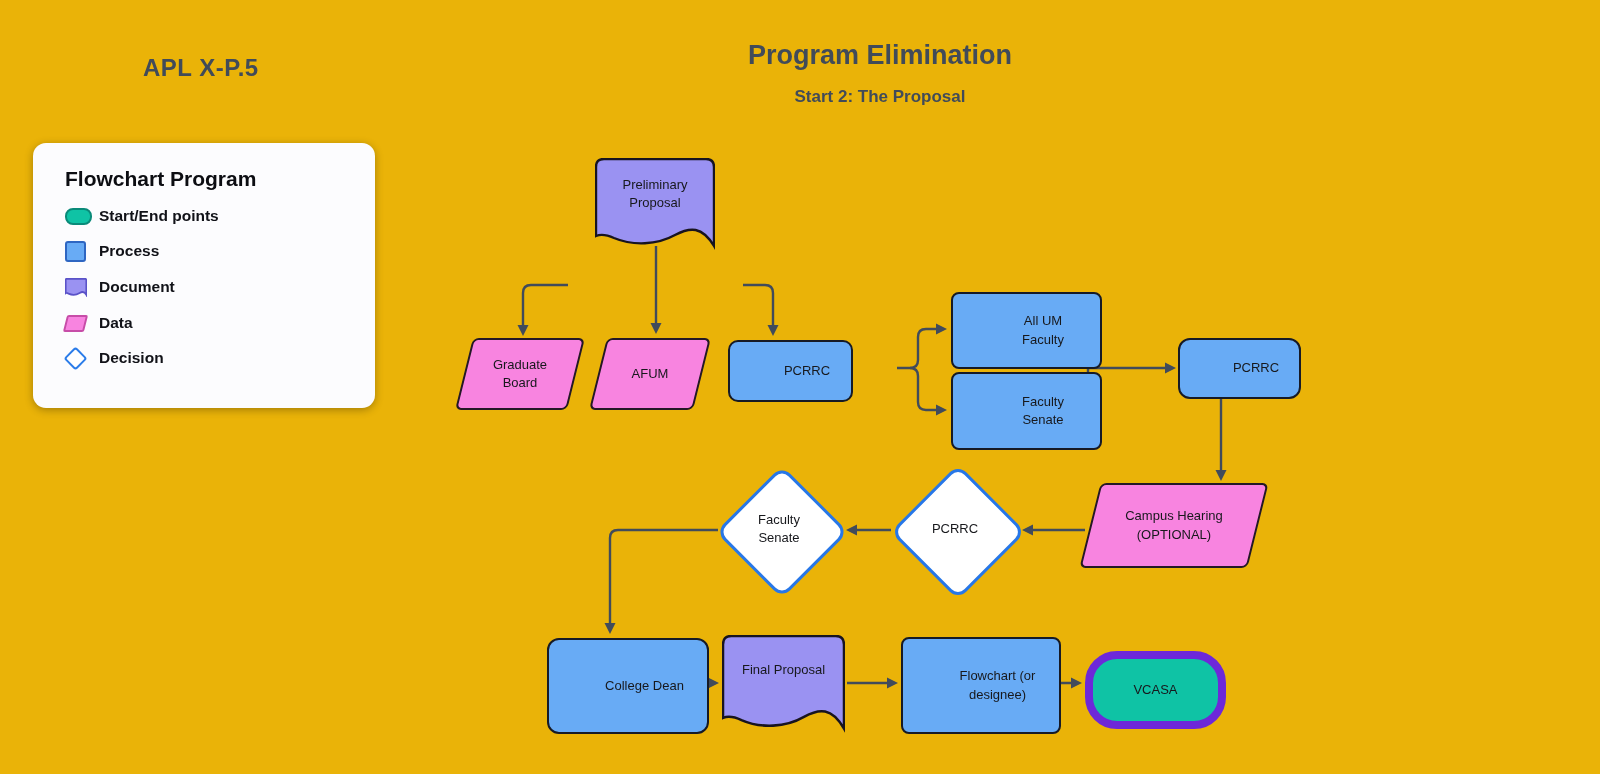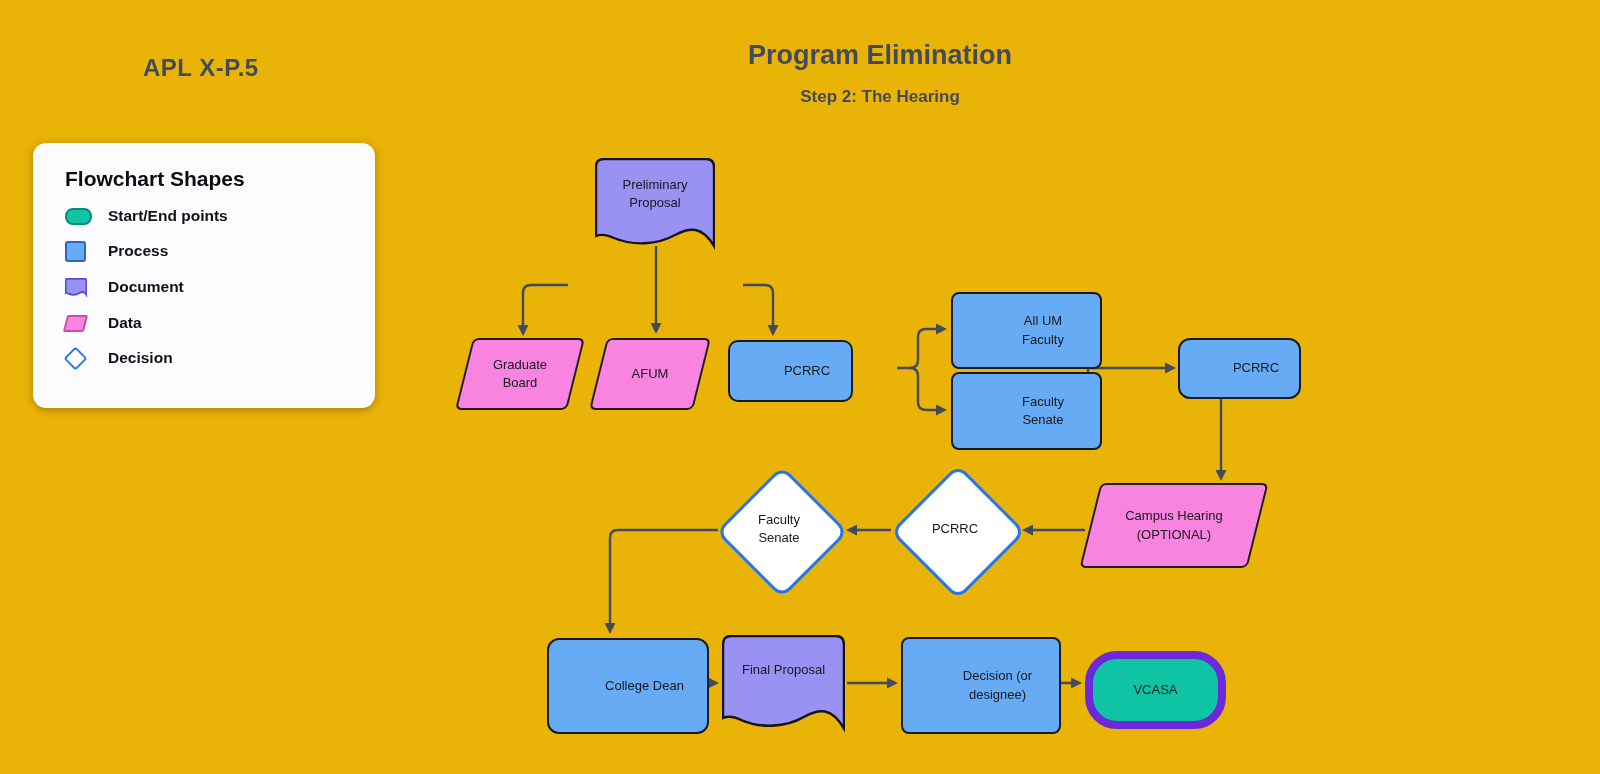--- a/index.html
+++ b/index.html
@@ -13,21 +13,21 @@
               font-size:27px;font-weight:bold;color:#414b59;white-space:nowrap;}
   .sub-title{position:absolute;left:880px;top:87px;transform:translateX(-50%);
              font-size:17px;font-weight:bold;color:#414b59;white-space:nowrap;}
 
   
   .legend{position:absolute;left:33px;top:143px;width:342px;height:265px;background:#fcfcfe;
           border-radius:13px;box-shadow:0 2px 8px rgba(0,0,0,.3);}
   .legend-title{position:absolute;left:32px;top:24px;font-size:21px;font-weight:bold;color:#0c0d12;}
   .legend-item{position:absolute;left:32px;height:24px;display:flex;align-items:center;}
   .legend-item .ic{width:30px;display:flex;justify-content:flex-start;align-items:center;}
-  .legend-item .tx{font-size:15.5px;font-weight:bold;color:#111218;margin-left:13px;}
+  .legend-item .tx{font-size:15.5px;font-weight:bold;color:#111218;margin-left:4px;}
   .ic-terminator{width:23px;height:13px;background:#0fc3a5;border:2px solid #0a8a79;border-radius:8px;}
   .ic-process{width:17px;height:17px;background:#68abf5;border:2px solid #2e66c2;border-radius:3px;}
   .ic-data{width:17px;height:13px;background:#f884e0;border:2px solid #c74da8;border-radius:2px;transform:skewX(-14deg);}
   .ic-decision{width:13px;height:13px;background:#fff;border:2px solid #2b7ce9;border-radius:3px;transform:rotate(45deg);margin-left:2px;}
 
   
   .ntext{color:#17181c;font-size:13px;line-height:1.42;text-align:center;white-space:pre-line;}
 
   
   .node{position:absolute;display:flex;align-items:center;justify-content:center;}
@@ -54,24 +54,24 @@
 
   svg.wires{position:absolute;left:0;top:0;}
 </style>
 </head>
 <body>
 
 <div id="canvas">
 
   <div class="doc-code">APL X-P.5</div>
   <div class="main-title">Program Elimination</div>
-  <div class="sub-title">Step 2: The Hearing</div>
+  <div class="sub-title">Start 2: The Proposal</div>
 
   <div class="legend">
-    <div class="legend-title">Flowchart Shapes</div>
+    <div class="legend-title">Flowchart Program</div>
     <div class="legend-item" style="top:204px;left:32px;top:61px;">
       <span class="ic">
           <span class="ic-terminator"></span>
         </span>
       <span class="tx">Start/End points</span>
     </div>
     <div class="legend-item" style="left:32px;top:96px;">
       <span class="ic">
           <span class="ic-process"></span>
         </span>
@@ -165,21 +165,21 @@
     <div class="lbl ntext">AFUM</div>
   </div>
 
   <div class="node process r10 ntext" style="left:728px;top:340px;width:88px;height:58px;">PCRRC</div>
   <div class="node process r8 ntext" style="left:951px;top:292px;width:114px;height:73px;">All UM
 Faculty</div>
   <div class="node process r8 ntext" style="left:951px;top:372px;width:114px;height:74px;">Faculty
 Senate</div>
   <div class="node process r12 ntext" style="left:1178px;top:338px;width:86px;height:57px;">PCRRC</div>
   <div class="node process r12 ntext" style="left:547px;top:638px;width:125px;height:92px;">College Dean</div>
-  <div class="node process r8 ntext" style="left:901px;top:637px;width:123px;height:93px;">Decision (or
+  <div class="node process r8 ntext" style="left:901px;top:637px;width:123px;height:93px;">Flowchart (or
 designee)</div>
 
   <div class="diamond" style="left:717px;top:467px;width:124px;height:124px;">
     <div class="sq" style="width:88px;height:88px;left:18px;top:18px;"></div>
     <div class="lbl ntext">Faculty
 Senate</div>
   </div>
   <div class="diamond" style="left:893px;top:467px;width:124px;height:124px;">
     <div class="sq" style="width:90px;height:90px;left:17px;top:17px;"></div>
     <div class="lbl ntext">PCRRC</div>

